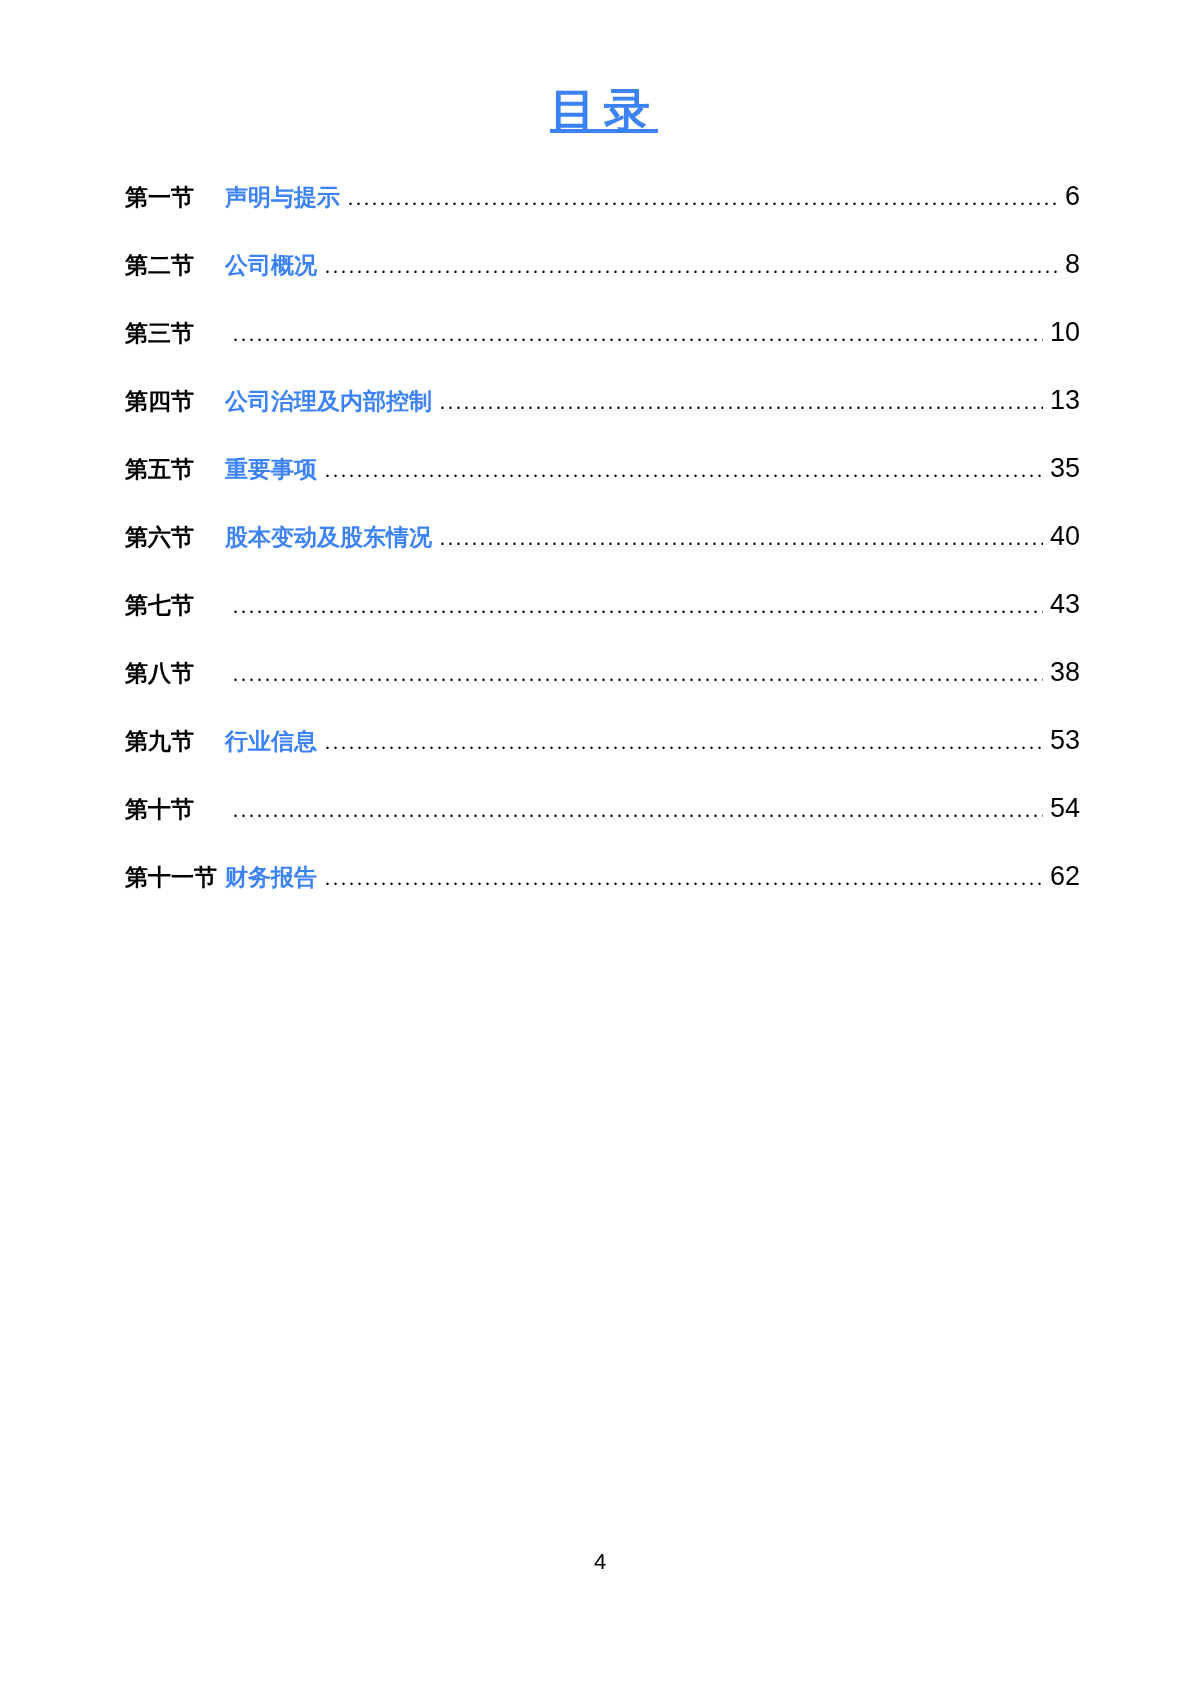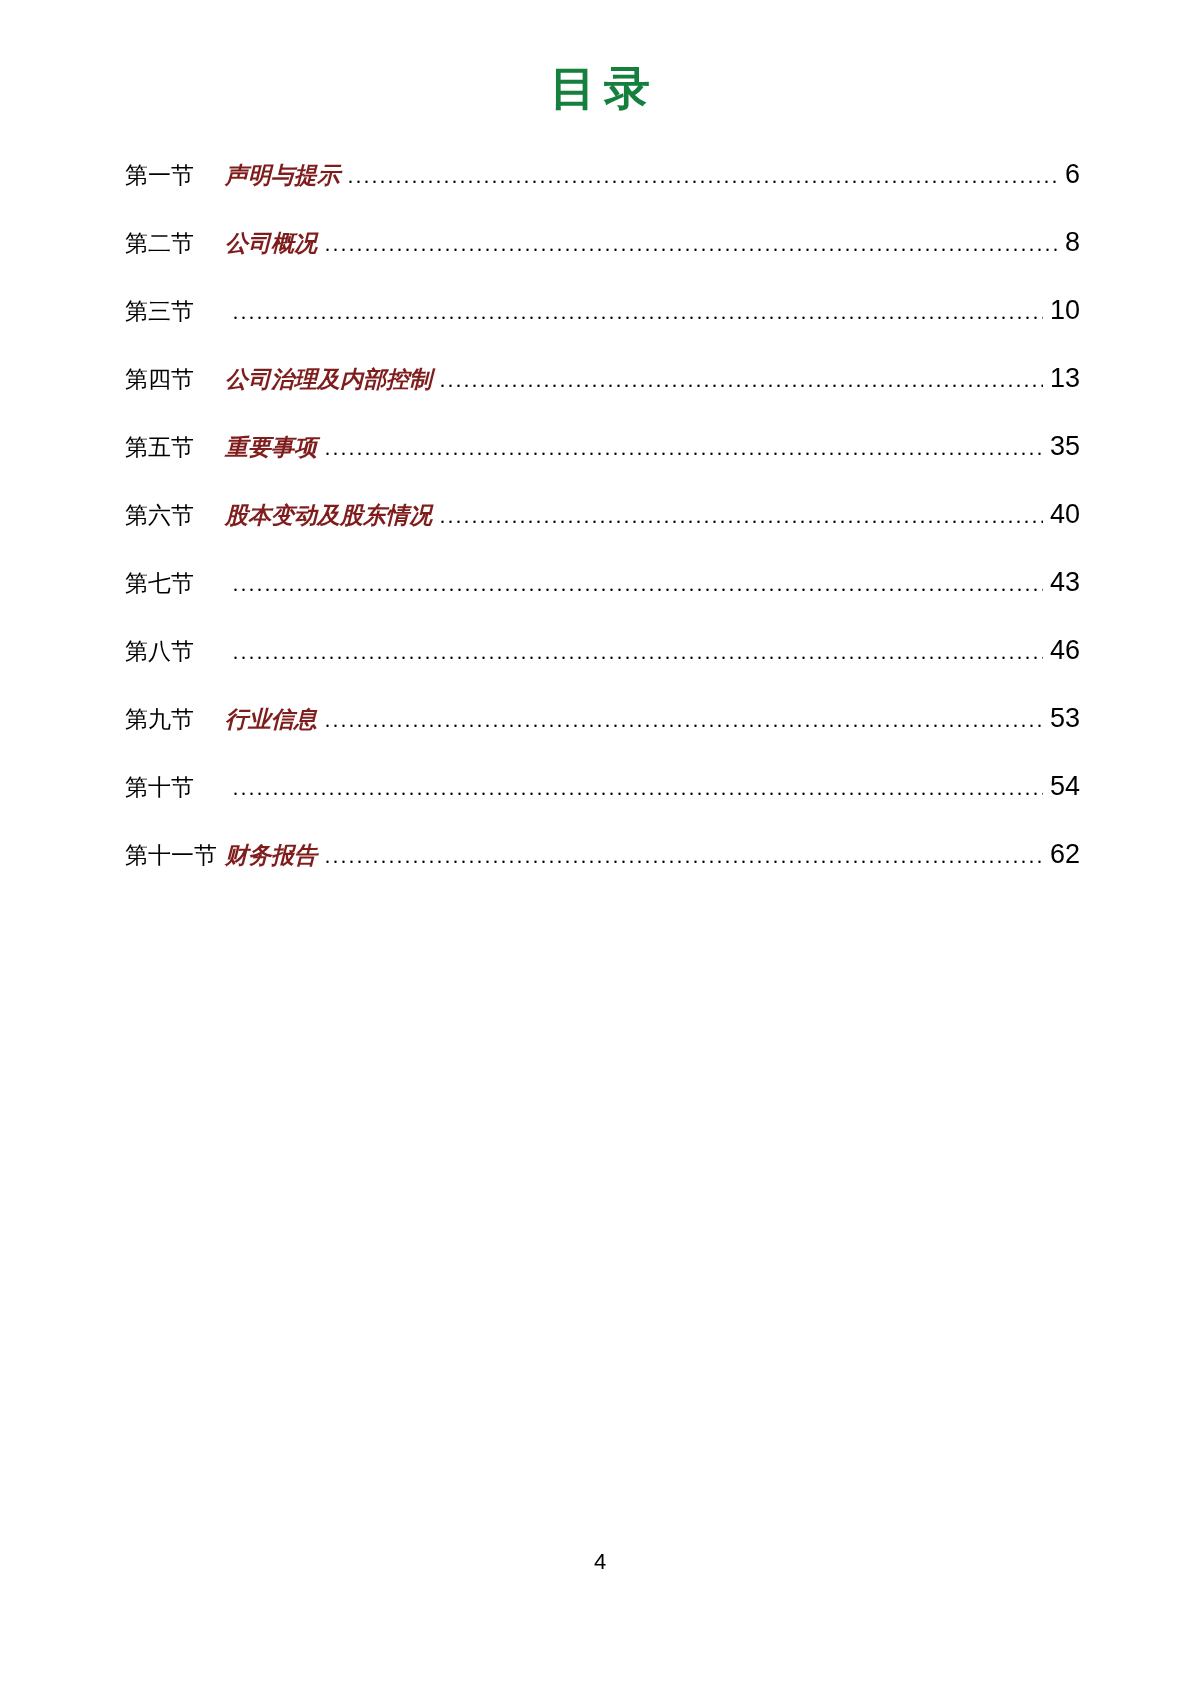--- a/index.html
+++ b/index.html
@@ -12,53 +12,53 @@
     width: 1200px;
     height: 1696px;
     margin: 0 auto;
     background: #ffffff;
     color: #000000;
     font-family: "Liberation Serif", serif;
     overflow: hidden;
   }
   .doc-title {
     margin: 0;
-    padding-top: 62px;
+    padding-top: 84px;
     text-align: center;
     font-size: 46px;
     line-height: 54px;
     font-weight: 700;
     letter-spacing: 8px;
     text-indent: 8px; 
-    color: #15803d;
+    color: #3b82f6;
+    text-decoration: underline;
   }
   .toc {
     margin: 24px 120px 0 125px; 
   }
   .toc-row {
     display: flex;
     align-items: baseline;
     height: 68px;
     line-height: 68px;
     white-space: nowrap;
     cursor: pointer;
   }
   .toc-sec {
     flex: 0 0 auto;
     min-width: 100px;
     font-size: 23px;
-    font-weight: 400;
+    font-weight: 700;
     color: #000000;
   }
   .toc-ttl {
     flex: 0 0 auto;
     font-size: 23px;
     font-weight: 700;
-    color: #7f1d1d;
-    font-style: italic;
+    color: #3b82f6;
   }
   .toc-leader {
     flex: 1 1 auto;
     min-width: 0;
     overflow: hidden;
     padding-left: 8px;
     font-size: 20px;
     font-weight: 400;
     letter-spacing: 3px;
     color: #000000;
@@ -134,21 +134,21 @@
 
   <div class="toc-row">
     <span class="toc-sec">第七节</span>
     <span class="toc-leader" aria-hidden="true">............................................................................................................................................................................................................................</span>
     <span class="toc-pg">43</span>
   </div>
 
   <div class="toc-row">
     <span class="toc-sec">第八节</span>
     <span class="toc-leader" aria-hidden="true">............................................................................................................................................................................................................................</span>
-    <span class="toc-pg">46</span>
+    <span class="toc-pg">38</span>
   </div>
 
   <div class="toc-row">
     <span class="toc-sec">第九节</span>
     <span class="toc-ttl">行业信息</span>
     <span class="toc-leader" aria-hidden="true">............................................................................................................................................................................................................................</span>
     <span class="toc-pg">53</span>
   </div>
 
   <div class="toc-row">

